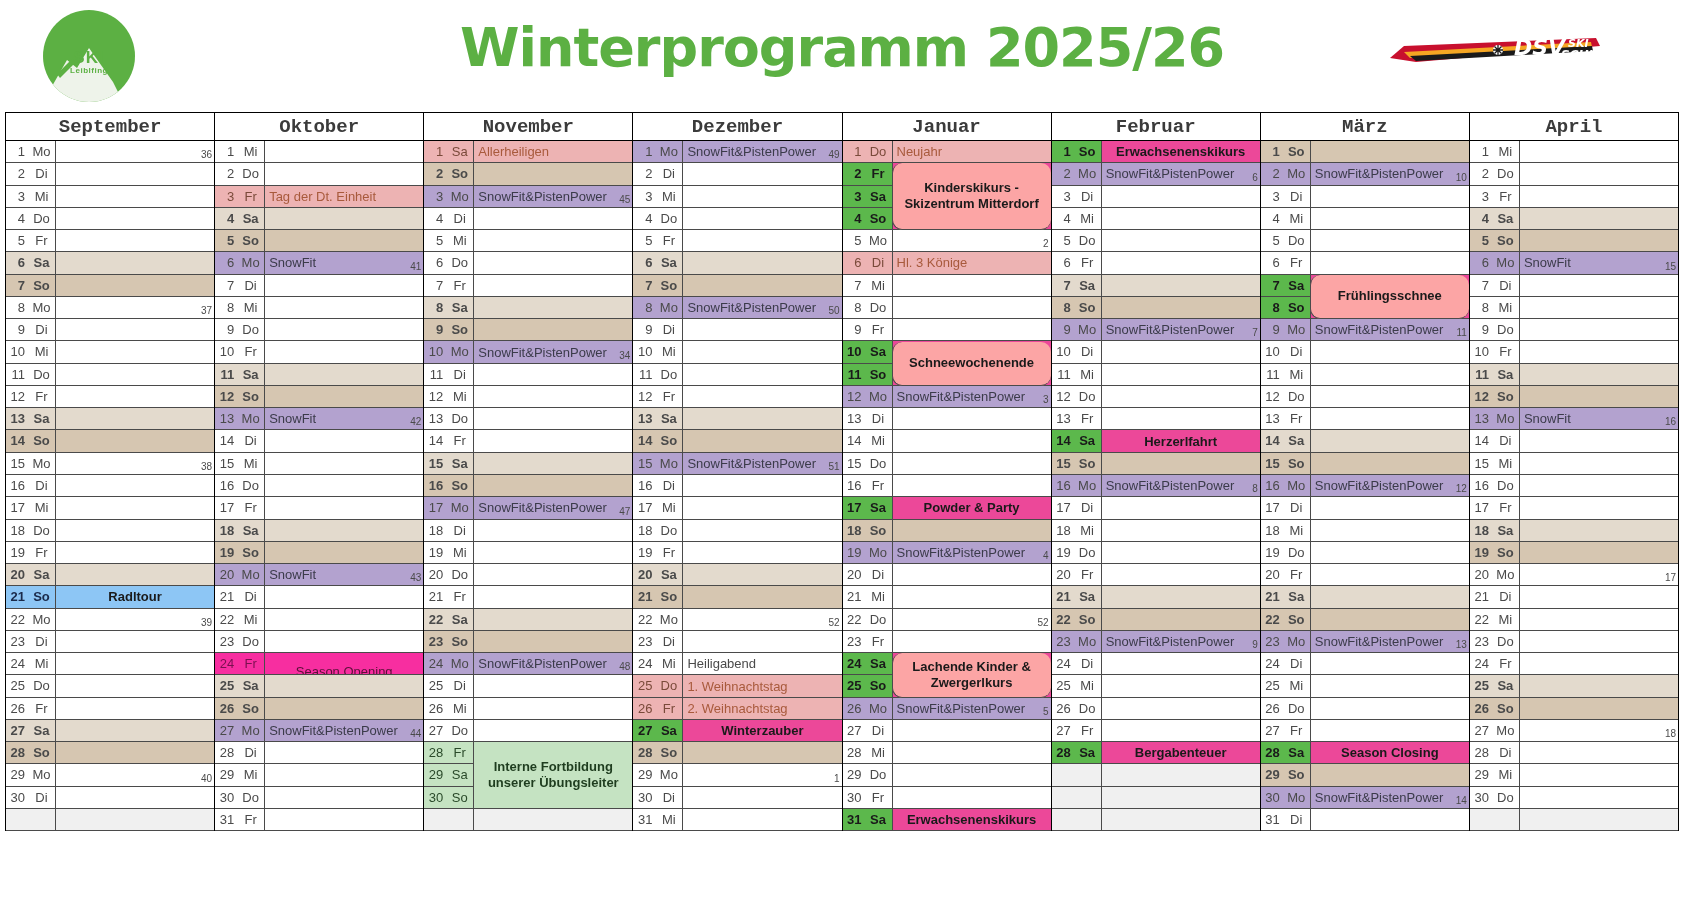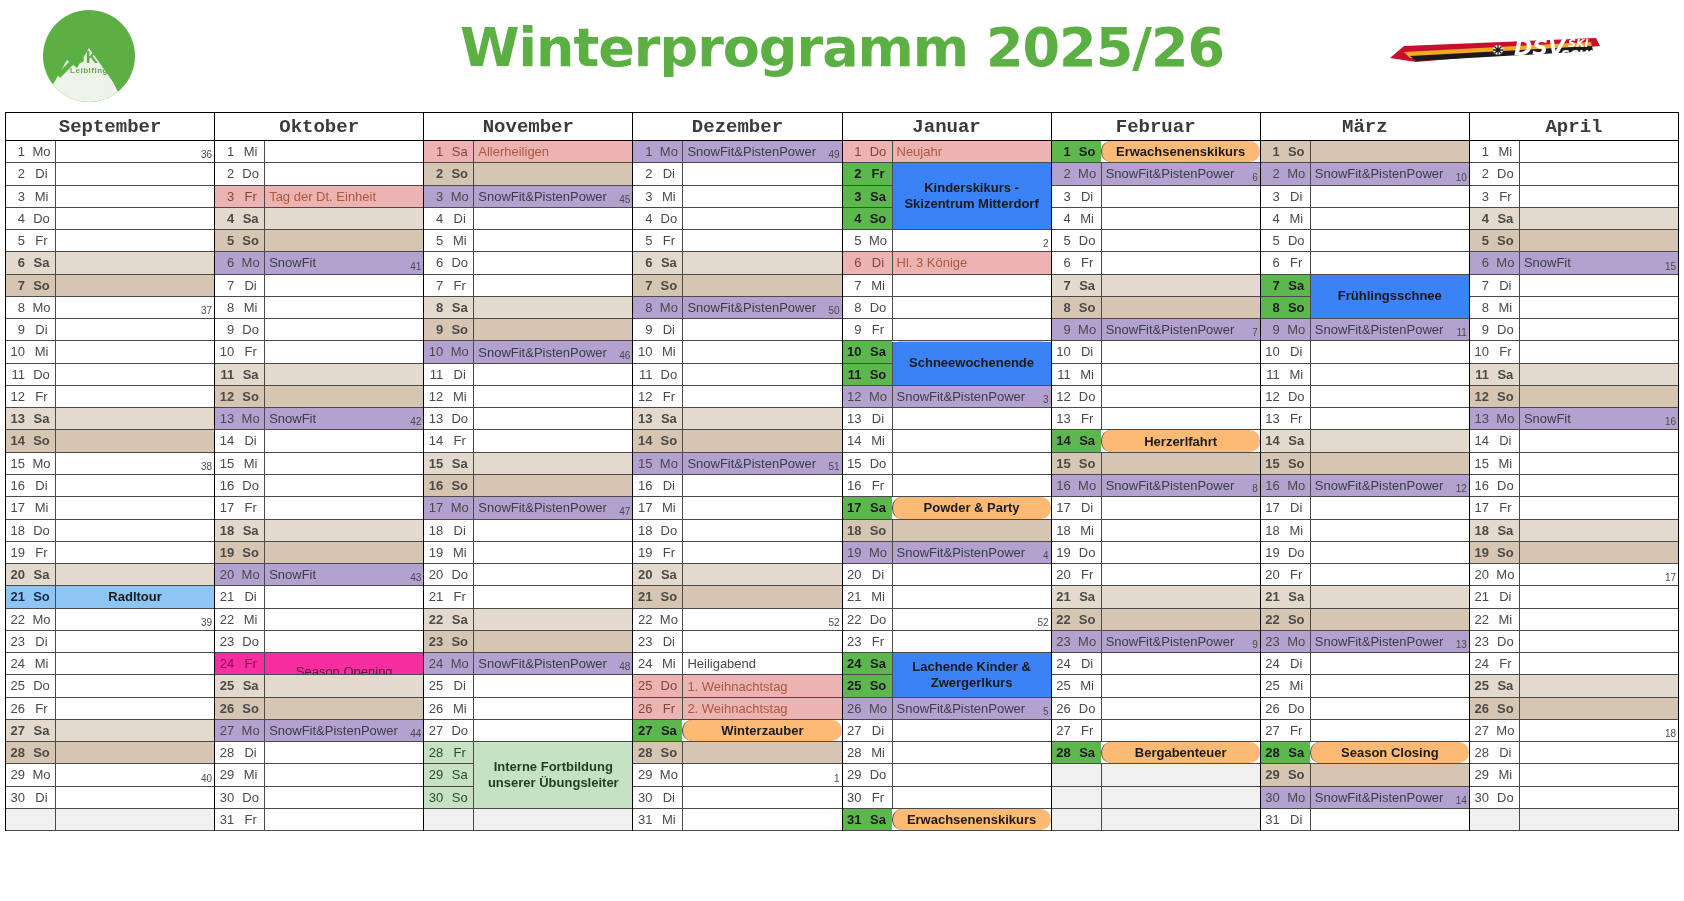--- a/index.html
+++ b/index.html
@@ -107,21 +107,21 @@
 
   .holiday .d-num, .holiday .d-dow { background: #edb3b3; color: #7a4a3a; }
   .holiday .d-cell { background: #edb3b3; }
   .holiday .d-label { color: #a85a3c; }
 
   .snowfit .d-num, .snowfit .d-dow { background: #b3a2cf; color: #4a4a4a; }
   .snowfit .d-cell { background: #b3a2cf; }
   .snowfit .d-label { color: #3b3b4a; }
 
   .event .d-num, .event .d-dow { background: #5cb84c; color: #1a1a1a; font-weight: bold; }
-  .event .d-cell { background: #fdba74; border-radius: 10px; }
+  .event .d-cell { background: #ec4899; }
 
   .eventlite .d-num, .eventlite .d-dow { background: #c5e3c2; color: #2a4a2a; }
   .eventlite .d-cell { background: #c5e3c2; }
 
   .blueev .d-num, .blueev .d-dow { background: #8dc6f5; color: #1a2a4a; font-weight: bold; }
   .blueev .d-cell { background: #8dc6f5; }
 
   .magenta .d-num, .magenta .d-dow { background: #f72ea0; color: #7a1050; }
   .magenta .d-cell { background: #f72ea0; }
   .magenta .d-label { color: #5a1038; font-weight: normal; margin-top: 16px; }
@@ -132,21 +132,21 @@
     left: 49px; right: 0;
     display: flex; align-items: center; justify-content: center;
     text-align: center; font-weight: bold; font-size: 13px;
     color: #1a1a1a;
     z-index: 3;
     line-height: 16px;
     padding: 0 3px;
     border-bottom: 1px solid #4a4a4a;
     border-left: 1px solid #4a4a4a;
   }
-  .merged.green { background: #3b82f6; }
+  .merged.green { background: #fca5a5; border-radius: 10px; }
   .merged.lightgreen { background: #c5e3c2; color: #1f3d1f; }
 </style>
 </head>
 <body>
 
 <div id="page">
 
   <div id="header">
 
     <div id="logo-ski">
@@ -574,21 +574,21 @@
           <div class="day-row sun">
             <div class="d-num">9</div>
             <div class="d-dow">So</div>
             <div class="d-cell"></div>
           </div>
           <div class="day-row snowfit">
             <div class="d-num">10</div>
             <div class="d-dow">Mo</div>
             <div class="d-cell">
               <span class="d-label">SnowFit&amp;PistenPower</span>
-              <span class="wk">46</span>
+              <span class="wk">34</span>
             </div>
           </div>
           <div class="day-row ">
             <div class="d-num">11</div>
             <div class="d-dow">Di</div>
             <div class="d-cell"></div>
           </div>
           <div class="day-row ">
             <div class="d-num">12</div>
             <div class="d-dow">Mi</div>

